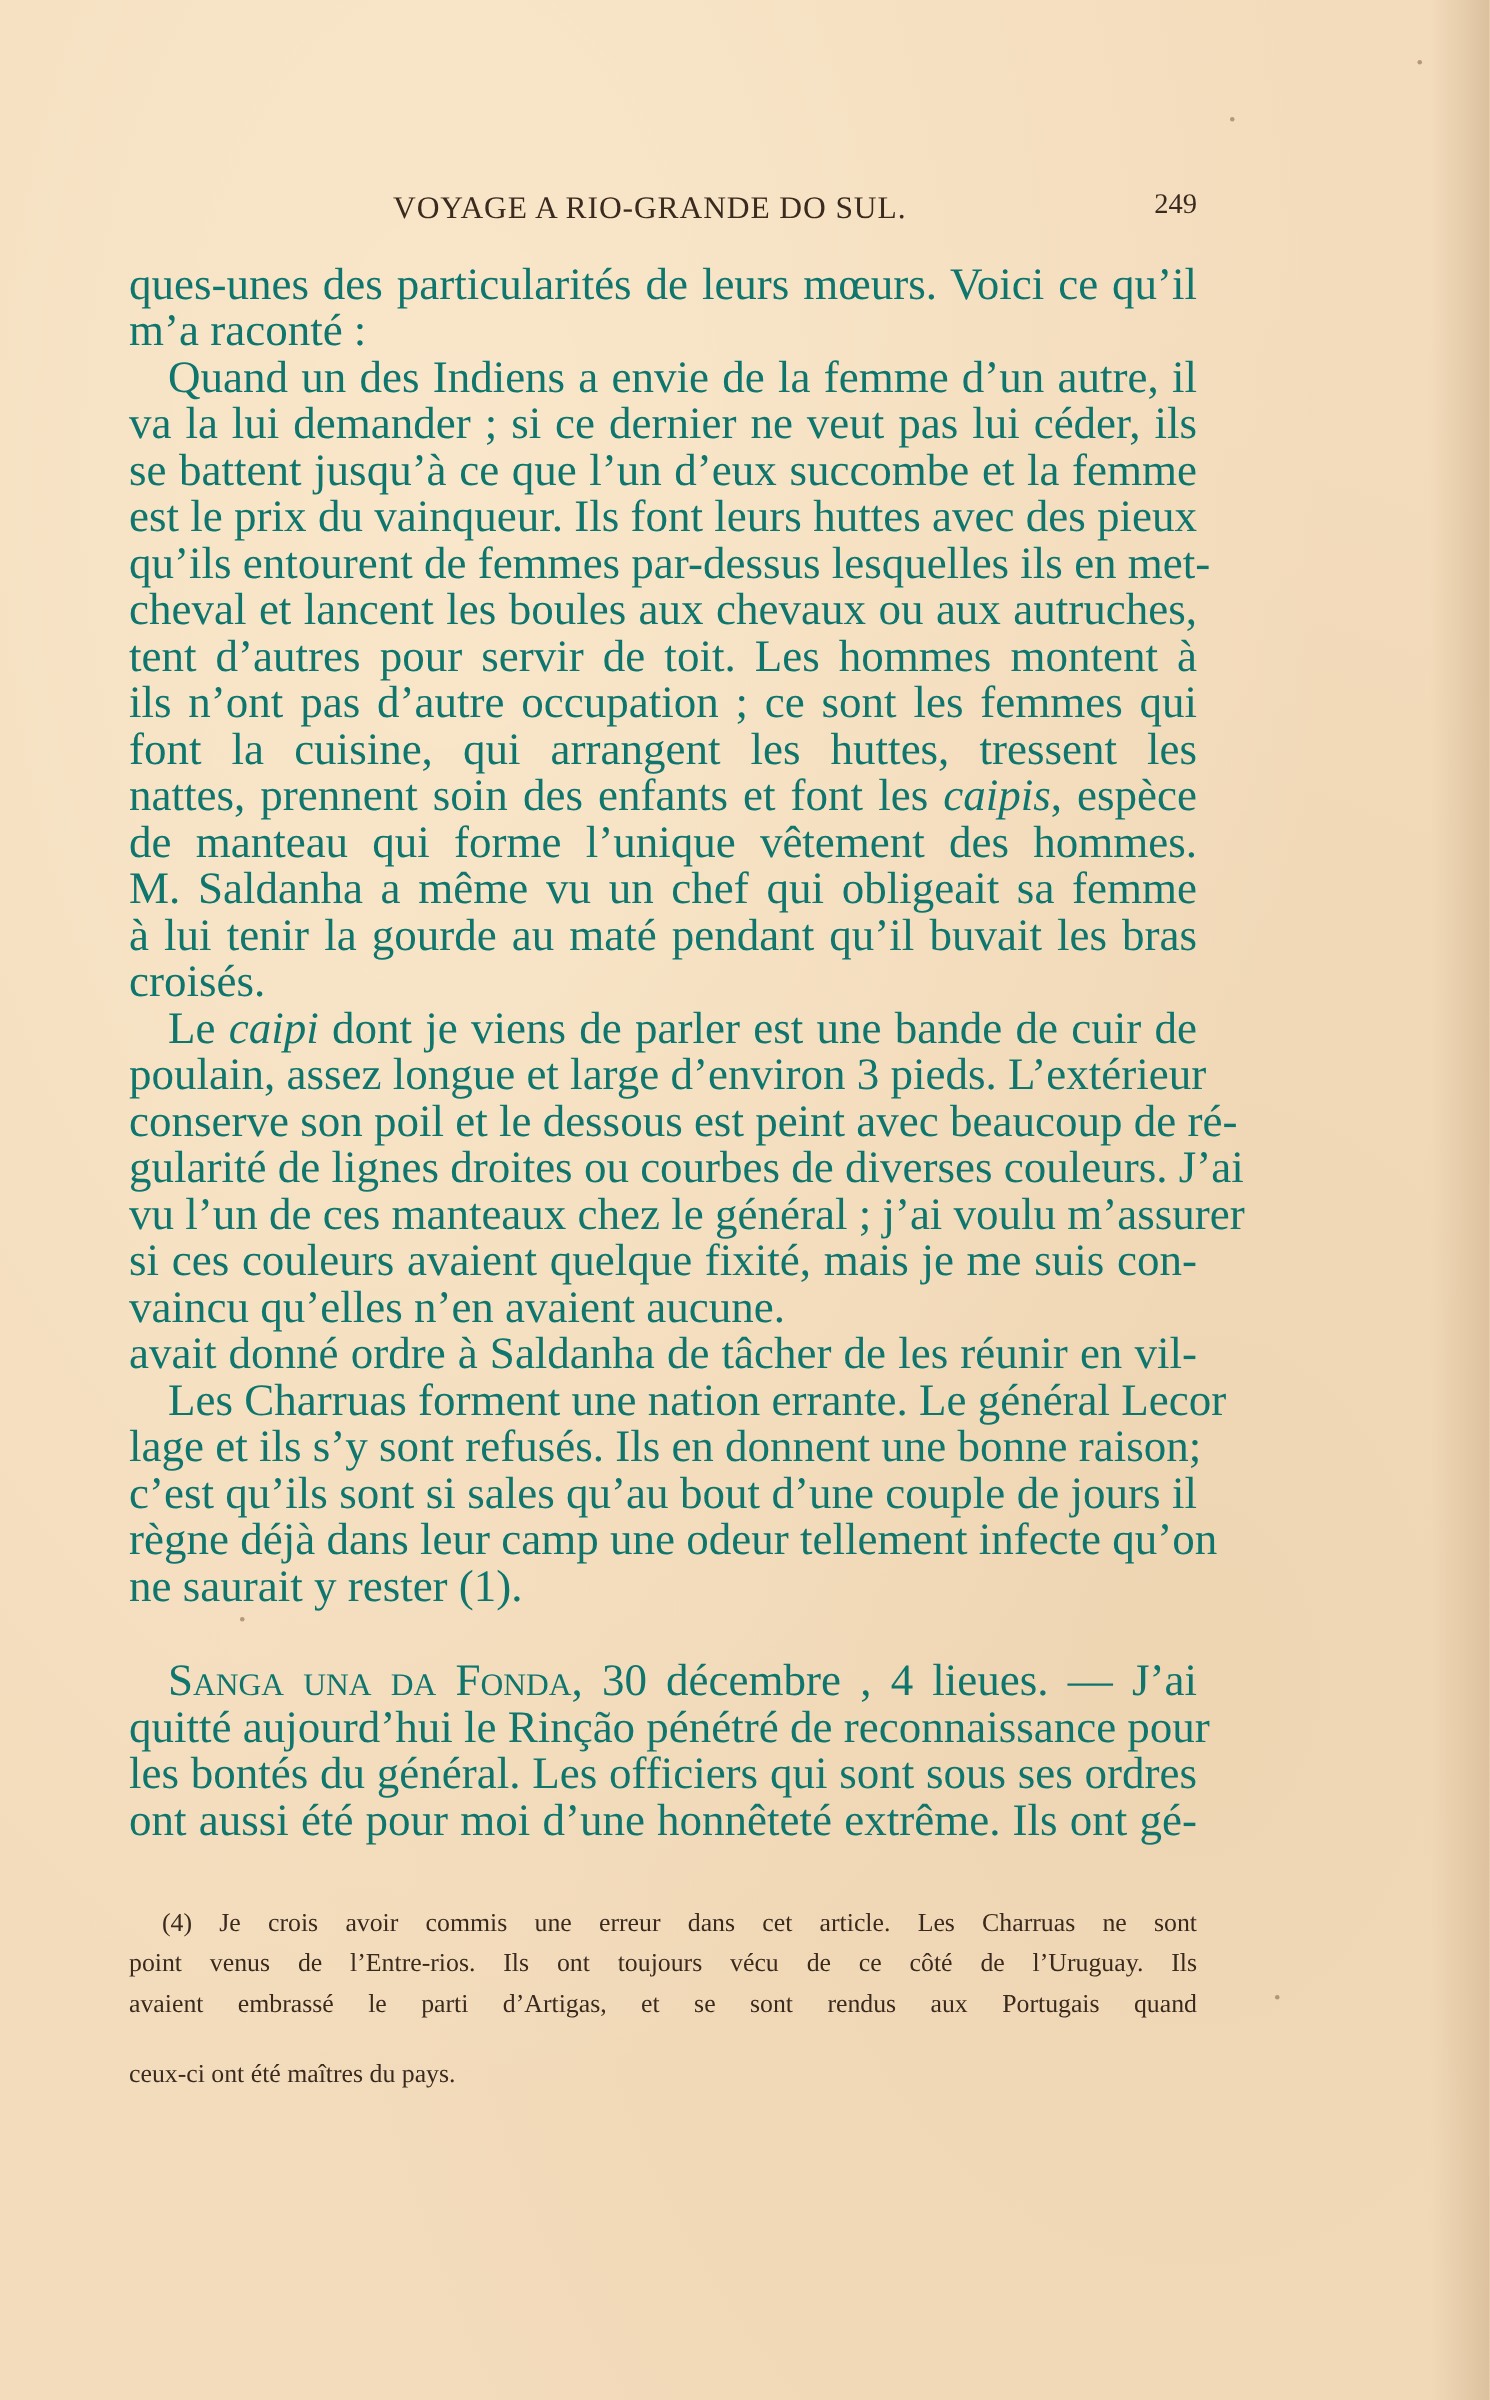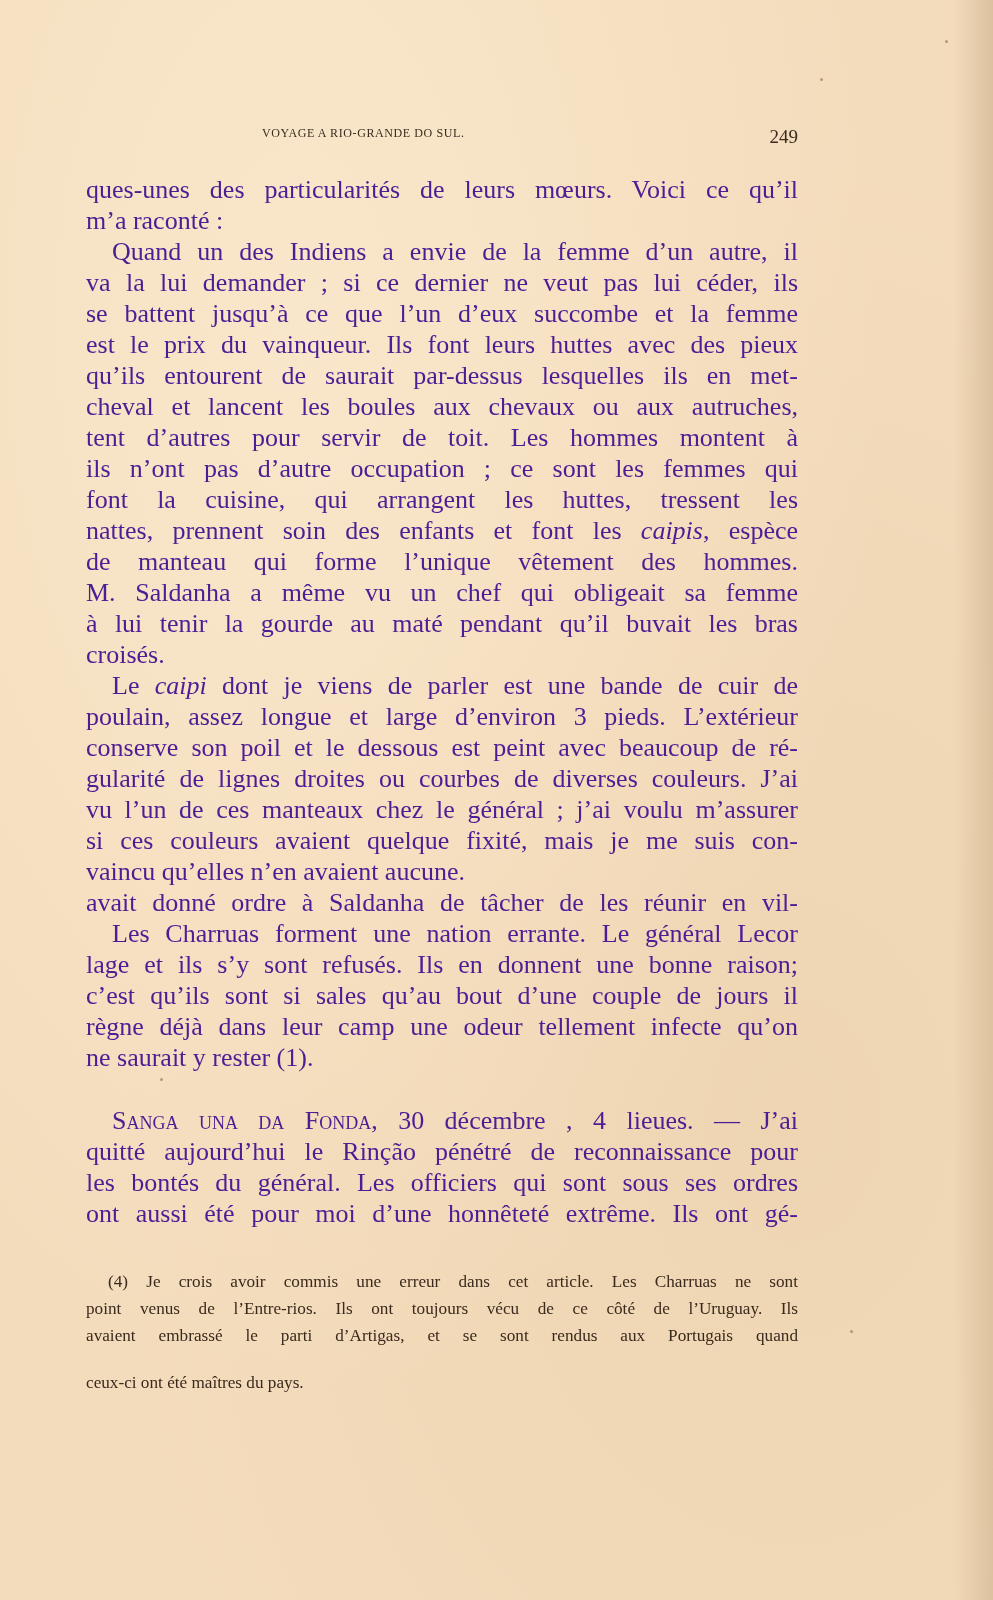--- a/index.html
+++ b/index.html
@@ -13,29 +13,29 @@
     font-family: "Liberation Serif", "DejaVu Serif", serif;
     color: #3a2a1e;
     position: relative;
   }
   .page { position: absolute; left: 0; top: 0; width: 993px; height: 1600px; }
   .running-head {
     position: absolute; top: 126px; left: 86px; width: 712px; height: 28px;
   }
   .running-title {
     position: absolute; left: 176px; top: 0;
-    font-size: 12px; letter-spacing: 0.6px; color: #3b2b1f;
+    font-size: 21px; letter-spacing: 0.6px; color: #3b2b1f;
   }
   .page-number {
     position: absolute; right: 0; top: 0; font-size: 19px; color: #3b2b1f; text-align: right;
   }
   .body-text {
     position: absolute; top: 174px; left: 86px; width: 712px;
-    font-size: 26px; line-height: 31px; text-align: justify;
-    color: #4c1d95;
+    font-size: 30px; line-height: 31px; text-align: justify;
+    color: #0f766e;
   }
   .line { display: block; white-space: nowrap; text-align-last: justify; text-align: justify; height: 31px; }
   .line.last { text-align-last: left; }
   .indent { padding-left: 26px; }
   .gap { height: 32px; }
   .smallcaps { font-variant: small-caps; }
   .footnotes {
     position: absolute; top: 1268px; left: 86px; width: 712px;
     font-size: 17.2px; line-height: 27px; color: #3a2a1e;
   }
@@ -54,21 +54,21 @@
     <span class="page-number">249</span>
   </div>
 
   <div class="body-text">
     <span class="line">ques-unes des particularités de leurs mœurs. Voici ce qu’il</span>
     <span class="line last">m’a raconté :</span>
     <span class="line indent">Quand un des Indiens a envie de la femme d’un autre, il</span>
     <span class="line">va la lui demander ; si ce dernier ne veut pas lui céder, ils</span>
     <span class="line">se battent jusqu’à ce que l’un d’eux succombe et la femme</span>
     <span class="line">est le prix du vainqueur. Ils font leurs huttes avec des pieux</span>
-    <span class="line">qu’ils entourent de saurait par-dessus lesquelles ils en met-</span>
+    <span class="line">qu’ils entourent de femmes par-dessus lesquelles ils en met-</span>
     <span class="line">cheval et lancent les boules aux chevaux ou aux autruches,</span>
     <span class="line">tent d’autres pour servir de toit. Les hommes montent à</span>
     <span class="line">ils n’ont pas d’autre occupation ; ce sont les femmes qui</span>
     <span class="line">font la cuisine, qui arrangent les huttes, tressent les</span>
     <span class="line"><span>nattes, prennent soin des enfants et font les </span><i>caipis</i><span>, espèce</span></span>
     <span class="line">de manteau qui forme l’unique vêtement des hommes.</span>
     <span class="line">M. Saldanha a même vu un chef qui obligeait sa femme</span>
     <span class="line">à lui tenir la gourde au maté pendant qu’il buvait les bras</span>
     <span class="line last">croisés.</span>
     <span class="line indent"><span>Le </span><i>caipi</i><span> dont je viens de parler est une bande de cuir de</span></span>

